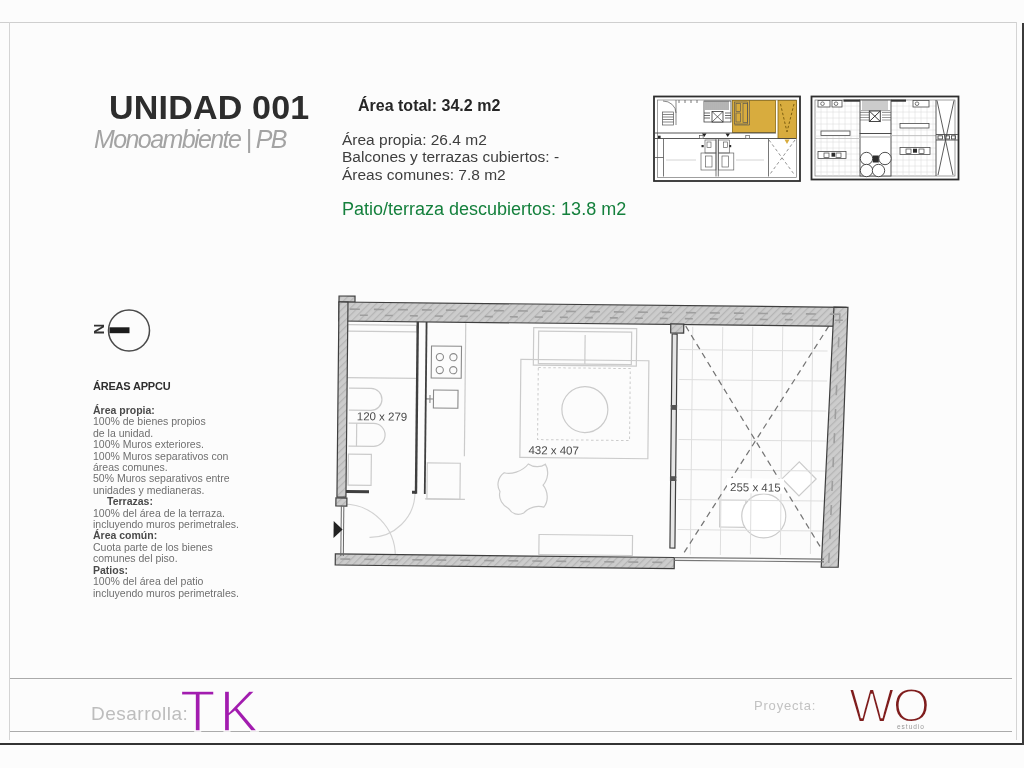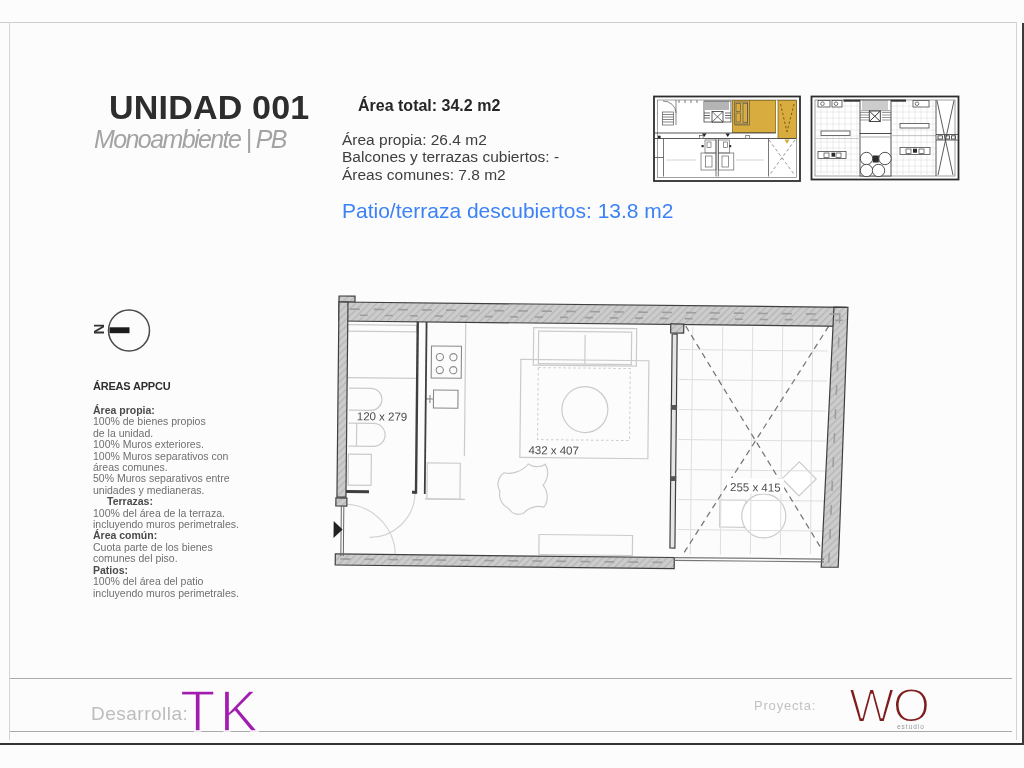--- a/index.html
+++ b/index.html
@@ -8,21 +8,21 @@
   .abs{position:absolute;}
 </style>
 </head>
 <body>
 
 <div class="abs" style="left:93px;top:88px;font-size:34px;font-weight:700;letter-spacing:0.2px;color:#2d2d2d;margin-left:16px;">UNIDAD 001</div>
 <div class="abs" style="left:94px;top:125px;font-size:25px;font-weight:400;letter-spacing:-1.6px;color:#a3a3a3;font-style:italic;">Monoambiente | PB</div>
 
 <div class="abs" style="left:342px;top:96.5px;font-size:16px;font-weight:700;color:#262626;margin-left:16px;">Área total: 34.2 m2</div>
 <div class="abs" style="left:342px;top:130.5px;font-size:15.5px;line-height:17.6px;color:#3e3e3e;">Área propia: 26.4 m2<br>Balcones y terrazas cubiertos: -<br>Áreas comunes: 7.8 m2</div>
-<div class="abs" style="left:342px;top:199px;font-size:21px;color:#3b82f6;text-align:center;">Patio/terraza descubiertos: 13.8 m2</div>
+<div class="abs" style="left:342px;top:199px;font-size:18px;color:#15803d;text-align:center;">Patio/terraza descubiertos: 13.8 m2</div>
 
 <svg class="abs" style="left:650px;top:93px;" width="155" height="95" viewBox="650 93 155 95">
   <rect x="654" y="96.5" width="146" height="84.5" fill="#ffffff" stroke="#2e2e2e" stroke-width="1.8"></rect>
   <rect x="657.5" y="100" width="139" height="77.5" fill="none" stroke="#777" stroke-width="0.7"></rect>
 
   <rect x="732.5" y="100.5" width="43" height="32" fill="#d8ac3e" stroke="#8a6a14" stroke-width="0.8"></rect>
   <rect x="778" y="100.5" width="18.5" height="38" fill="#d8ac3e" stroke="#8a6a14" stroke-width="0.8"></rect>
   <path d="M780.5,104 L787,132 M794,104 L787,132" stroke="#7d5f10" stroke-width="1" fill="none" stroke-dasharray="2.5 2"></path>
   <polygon points="784.5,139.5 789.5,139.5 787,144" fill="#d8ac3e"></polygon>
 

